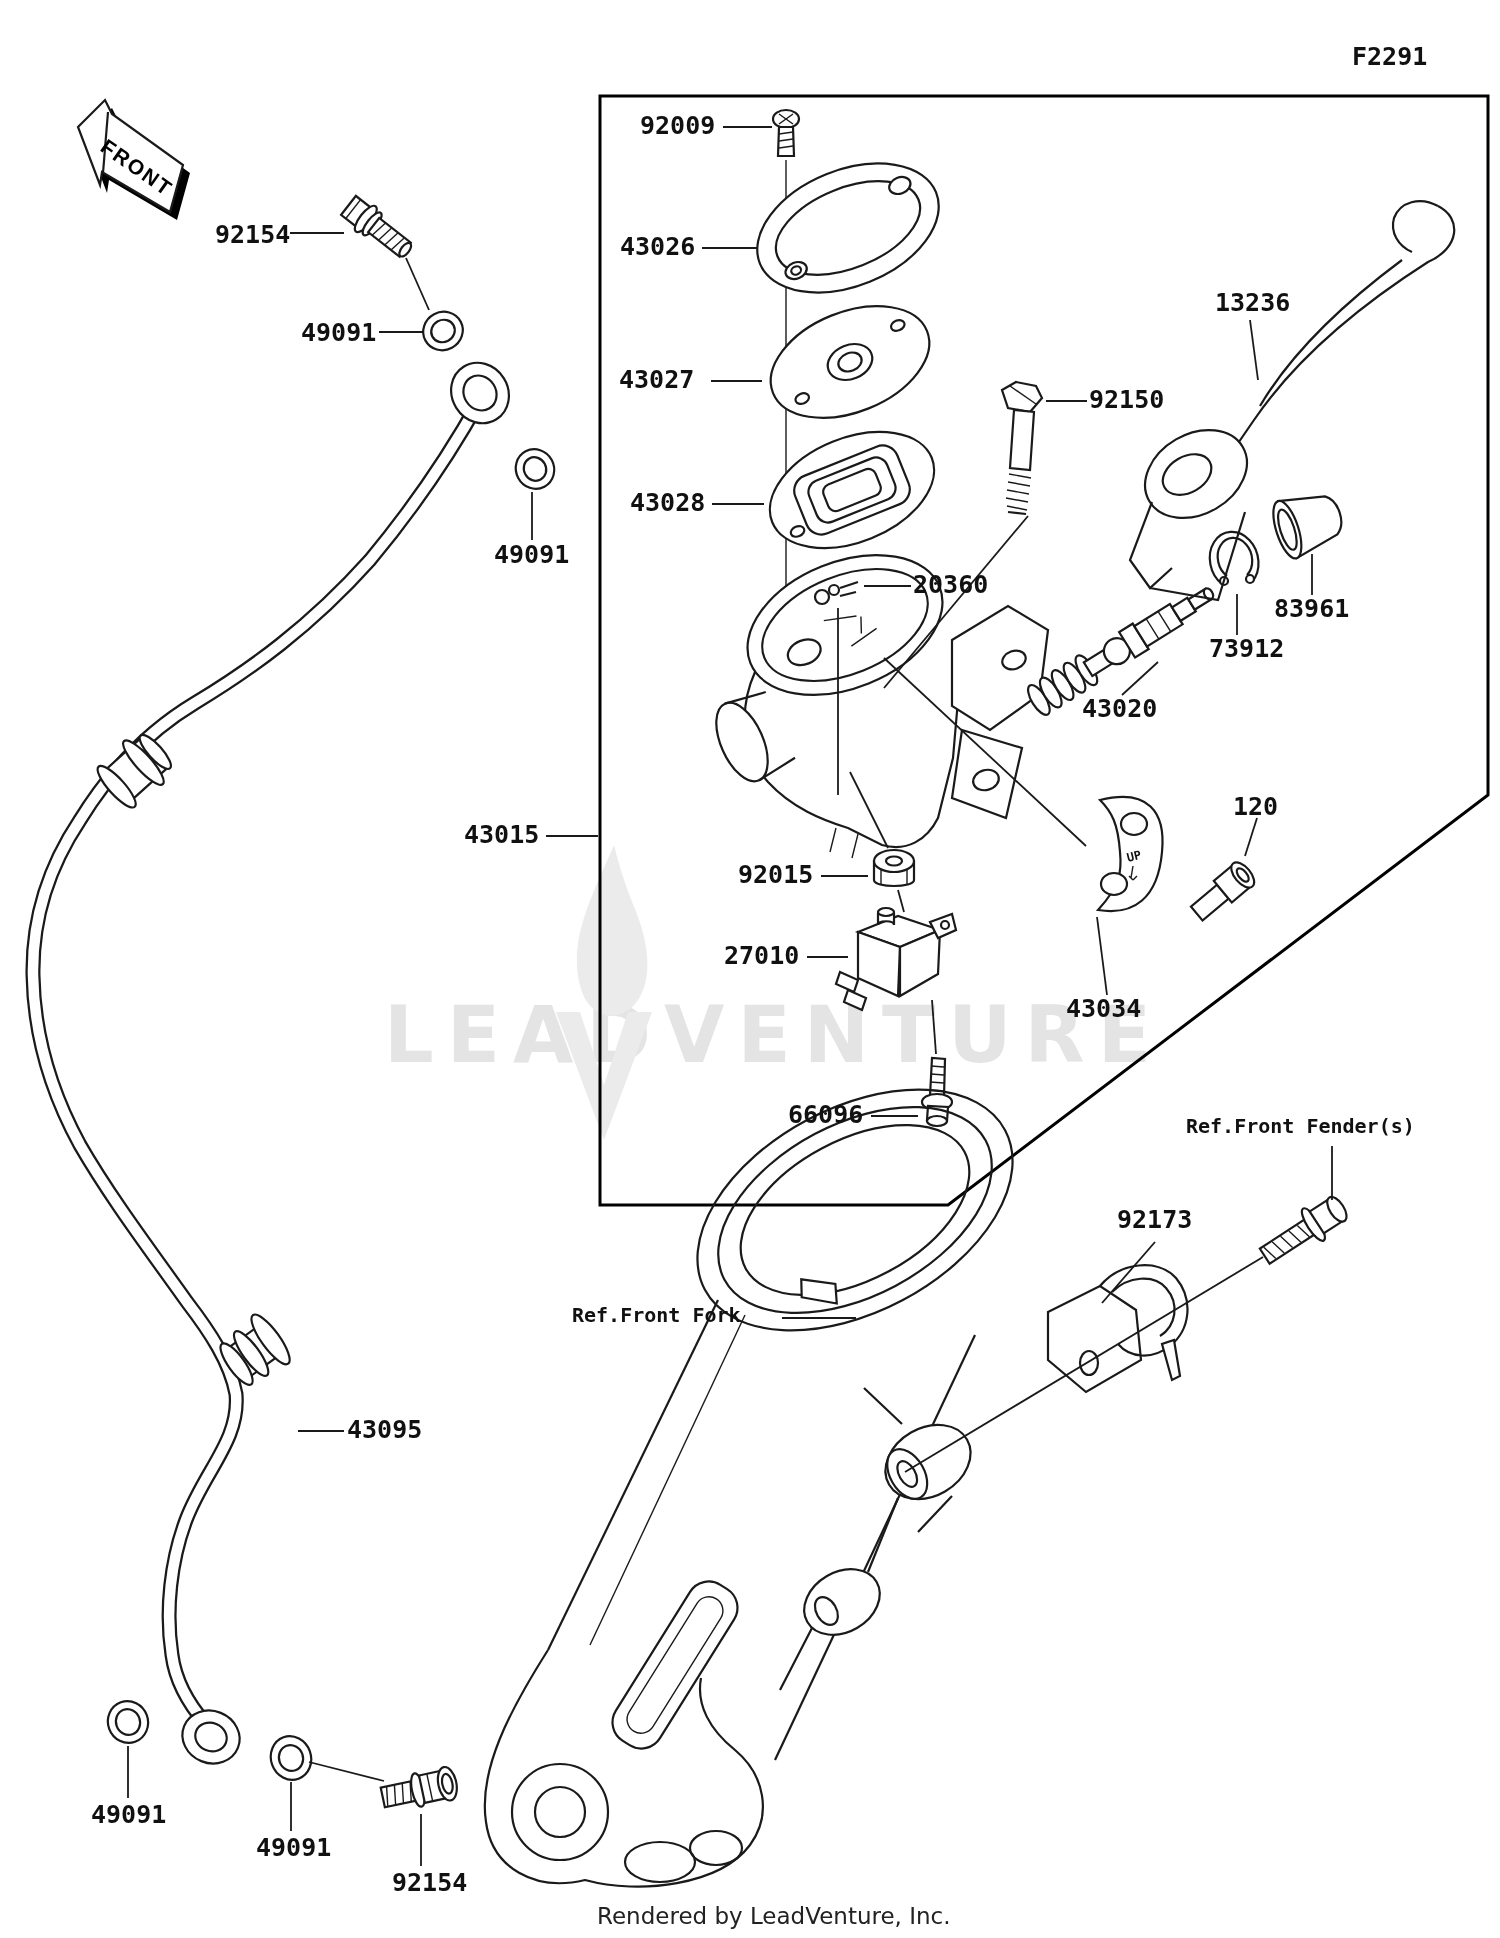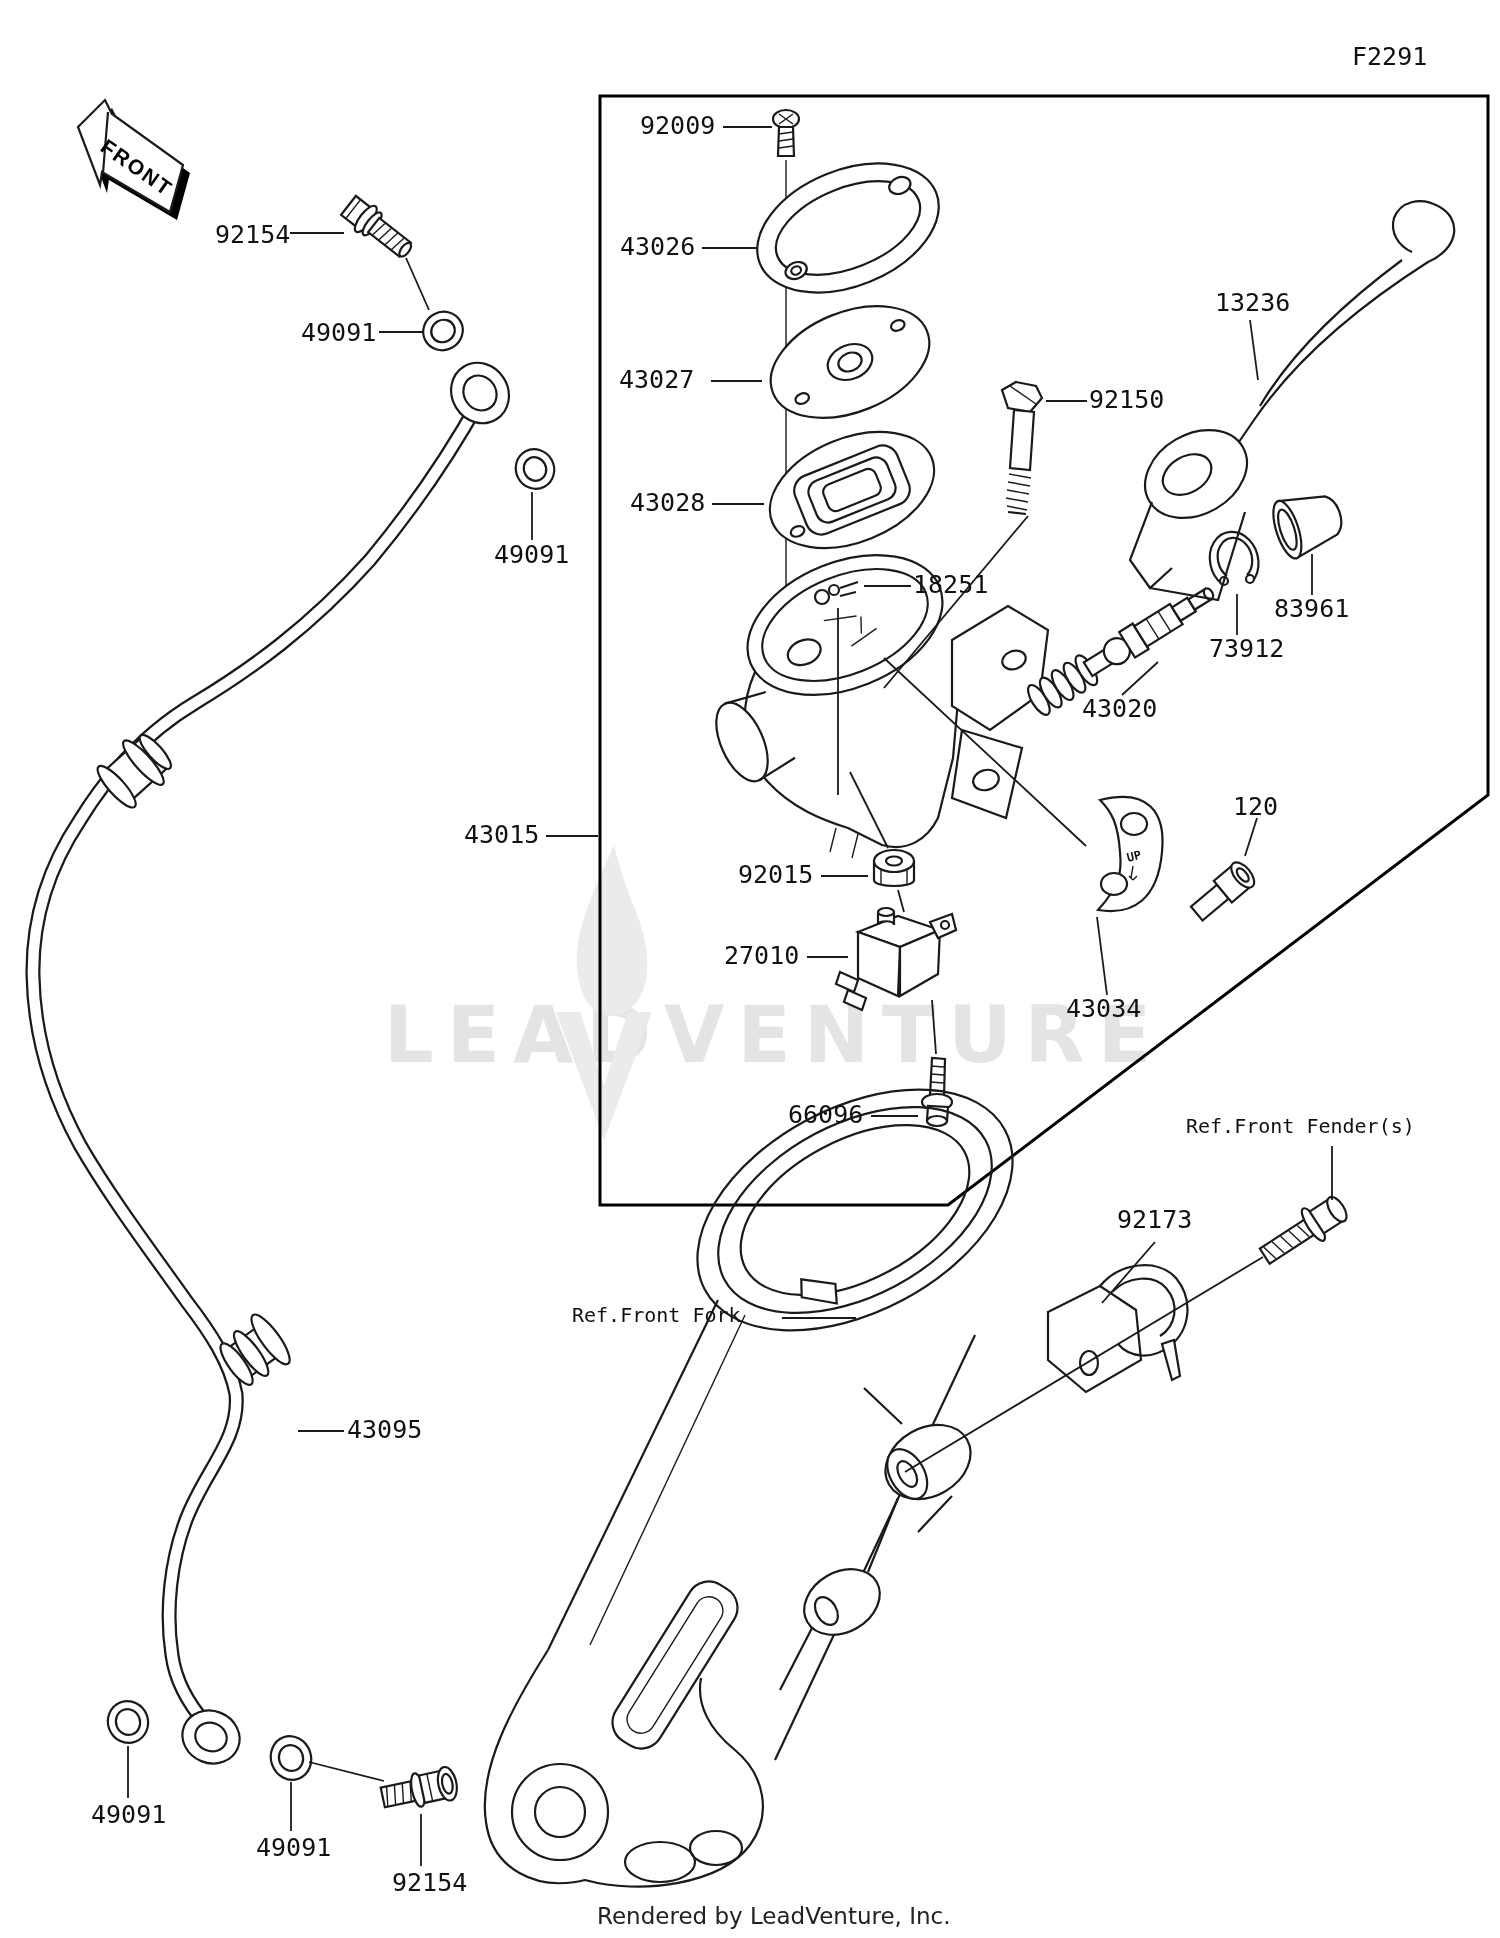--- a/index.html
+++ b/index.html
@@ -1,18 +1,18 @@
 <!DOCTYPE html>
 <html><head>
 <meta charset="utf-8">
 <style>
   html,body{margin:0;padding:0;background:#fff;}
   #stage{position:relative;width:1500px;height:1938px;background:#ffffff;overflow:hidden;
          font-family:"DejaVu Sans Mono", monospace;}
-  .lbl{position:absolute;font-size:25px;color:#111;white-space:nowrap;letter-spacing:0px;line-height:1.05;}
+  .lbl{position:absolute;font-size:25px;color:#111;white-space:nowrap;letter-spacing:0px;line-height:1.05;font-weight:bold;}
   .ref{font-size:20px;}
   .wm-text{position:absolute;left:384px;top:990px;font-family:"DejaVu Sans",sans-serif;
            font-weight:bold;font-size:78px;letter-spacing:13px;color:#e4e4e4;}
   .footer{position:absolute;left:597px;top:1903px;font-family:"DejaVu Sans",sans-serif;
           font-size:23px;color:#222;}
   svg{position:absolute;left:0;top:0;}
   .ln{stroke:#1a1a1a;stroke-width:1.8;fill:none;}
   .pt{stroke:#1a1a1a;stroke-width:2.2;fill:#fff;}
   .pto{stroke:#1a1a1a;stroke-width:2.2;fill:none;}
   .thin{stroke:#1a1a1a;stroke-width:1.4;fill:none;}
@@ -360,21 +360,21 @@
       <line class="ln" x1="421" y1="1866" x2="421" y2="1814"></line>
       <line class="ln" x1="309" y1="1762" x2="384" y2="1781"></line>
     </g>
   </svg>
 
   <div class="lbl" style="left:1352px;top:44px">F2291</div>
   <div class="lbl" style="left:640px;top:113px">92009</div>
   <div class="lbl" style="left:620px;top:234px">43026</div>
   <div class="lbl" style="left:619px;top:367px">43027</div>
   <div class="lbl" style="left:630px;top:490px">43028</div>
-  <div class="lbl" style="left:913px;top:572px">18251</div>
+  <div class="lbl" style="left:913px;top:572px">20360</div>
   <div class="lbl" style="left:1215px;top:290px">13236</div>
   <div class="lbl" style="left:1089px;top:387px">92150</div>
   <div class="lbl" style="left:1274px;top:596px">83961</div>
   <div class="lbl" style="left:1209px;top:636px">73912</div>
   <div class="lbl" style="left:1082px;top:696px">43020</div>
   <div class="lbl" style="left:464px;top:822px">43015</div>
   <div class="lbl" style="left:738px;top:862px">92015</div>
   <div class="lbl" style="left:1233px;top:794px">120</div>
   <div class="lbl" style="left:724px;top:943px">27010</div>
   <div class="lbl" style="left:1066px;top:996px">43034</div>

